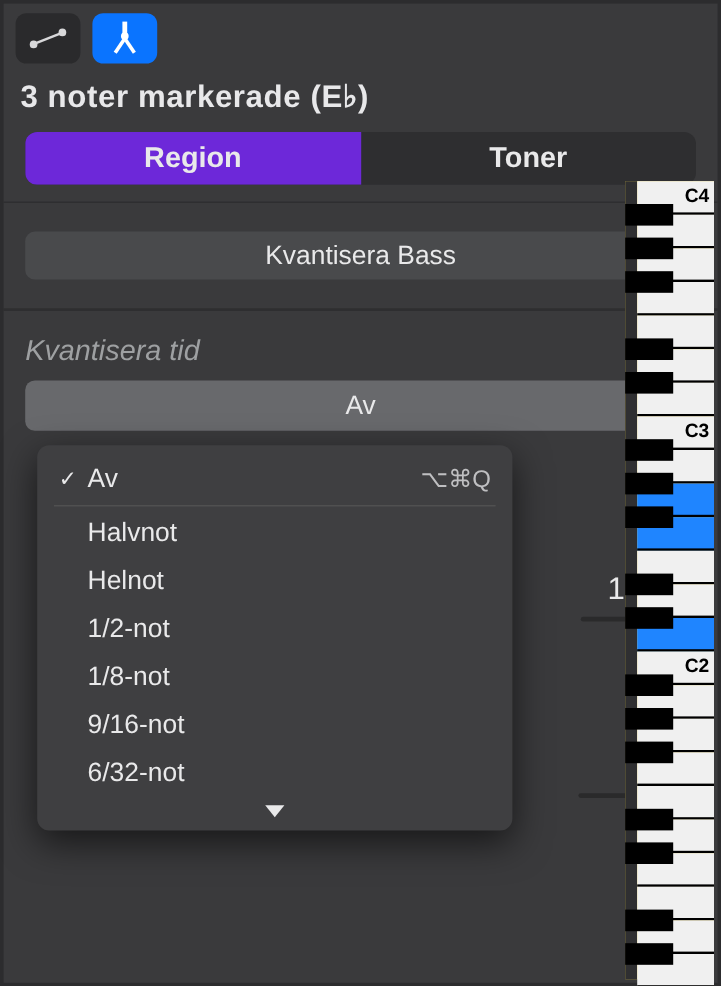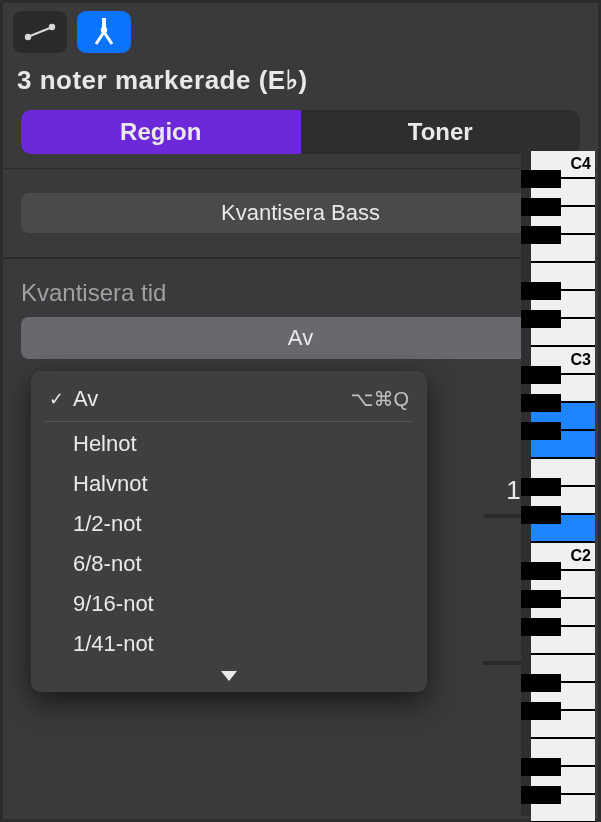--- a/index.html
+++ b/index.html
@@ -49,21 +49,21 @@
     
     .field-section { padding: 24px 18px 24px 18px; position: relative; }
     .name-field {
       height: 40px; background: #494a4c; border-radius: 8px;
       display:flex; align-items:center; justify-content:center;
       font-size:22px; color:#e9e9ea;
     }
 
     
     .quant-section { padding: 20px 18px 0 18px; border-top: 1px solid #2c2c2e; border-bottom: 0; position: relative; }
-    .label-lg { font-size: 24px; color: #9ea0a2; margin-bottom: 10px; }
+    .label-lg { font-size: 24px; color: #9ea0a2; margin-bottom: 10px; font-style: italic; }
     .popup-button {
       height: 42px; border-radius: 8px; background: #68696c;
       display:flex; align-items:center; justify-content:center;
       position: relative; font-size:22px; color:#e9e9ea;
     }
     .popup-button .stepper {
       position:absolute; right:10px; top:50%; transform:translateY(-50%);
       width: 14px; height: 24px;
       display:flex; flex-direction:column; align-items:center; justify-content:center; gap:2px;
     }
@@ -174,41 +174,41 @@
 
     <div class="menu">
       <div class="menu-row">
         <span class="check">✓</span>
         <span class="label">Av</span>
         <span class="shortcut">⌥⌘Q</span>
       </div>
       <hr class="menu-sep">
       <div class="menu-row">
           <span class="check"></span>
+          <span class="label">Halvnot</span>
+        </div>
+      <div class="menu-row">
+          <span class="check"></span>
           <span class="label">Helnot</span>
         </div>
       <div class="menu-row">
           <span class="check"></span>
-          <span class="label">Halvnot</span>
-        </div>
-      <div class="menu-row">
-          <span class="check"></span>
           <span class="label">1/2-not</span>
         </div>
       <div class="menu-row">
           <span class="check"></span>
-          <span class="label">6/8-not</span>
+          <span class="label">1/8-not</span>
         </div>
       <div class="menu-row">
           <span class="check"></span>
           <span class="label">9/16-not</span>
         </div>
       <div class="menu-row">
           <span class="check"></span>
-          <span class="label">1/41-not</span>
+          <span class="label">6/32-not</span>
         </div>
       <div class="menu-scroll">
           <div class="td"></div>
         </div>
     </div>
   </div>
 
   <div class="slider-row">
     <div class="slider-value">100</div>
     <div class="slider-track">

